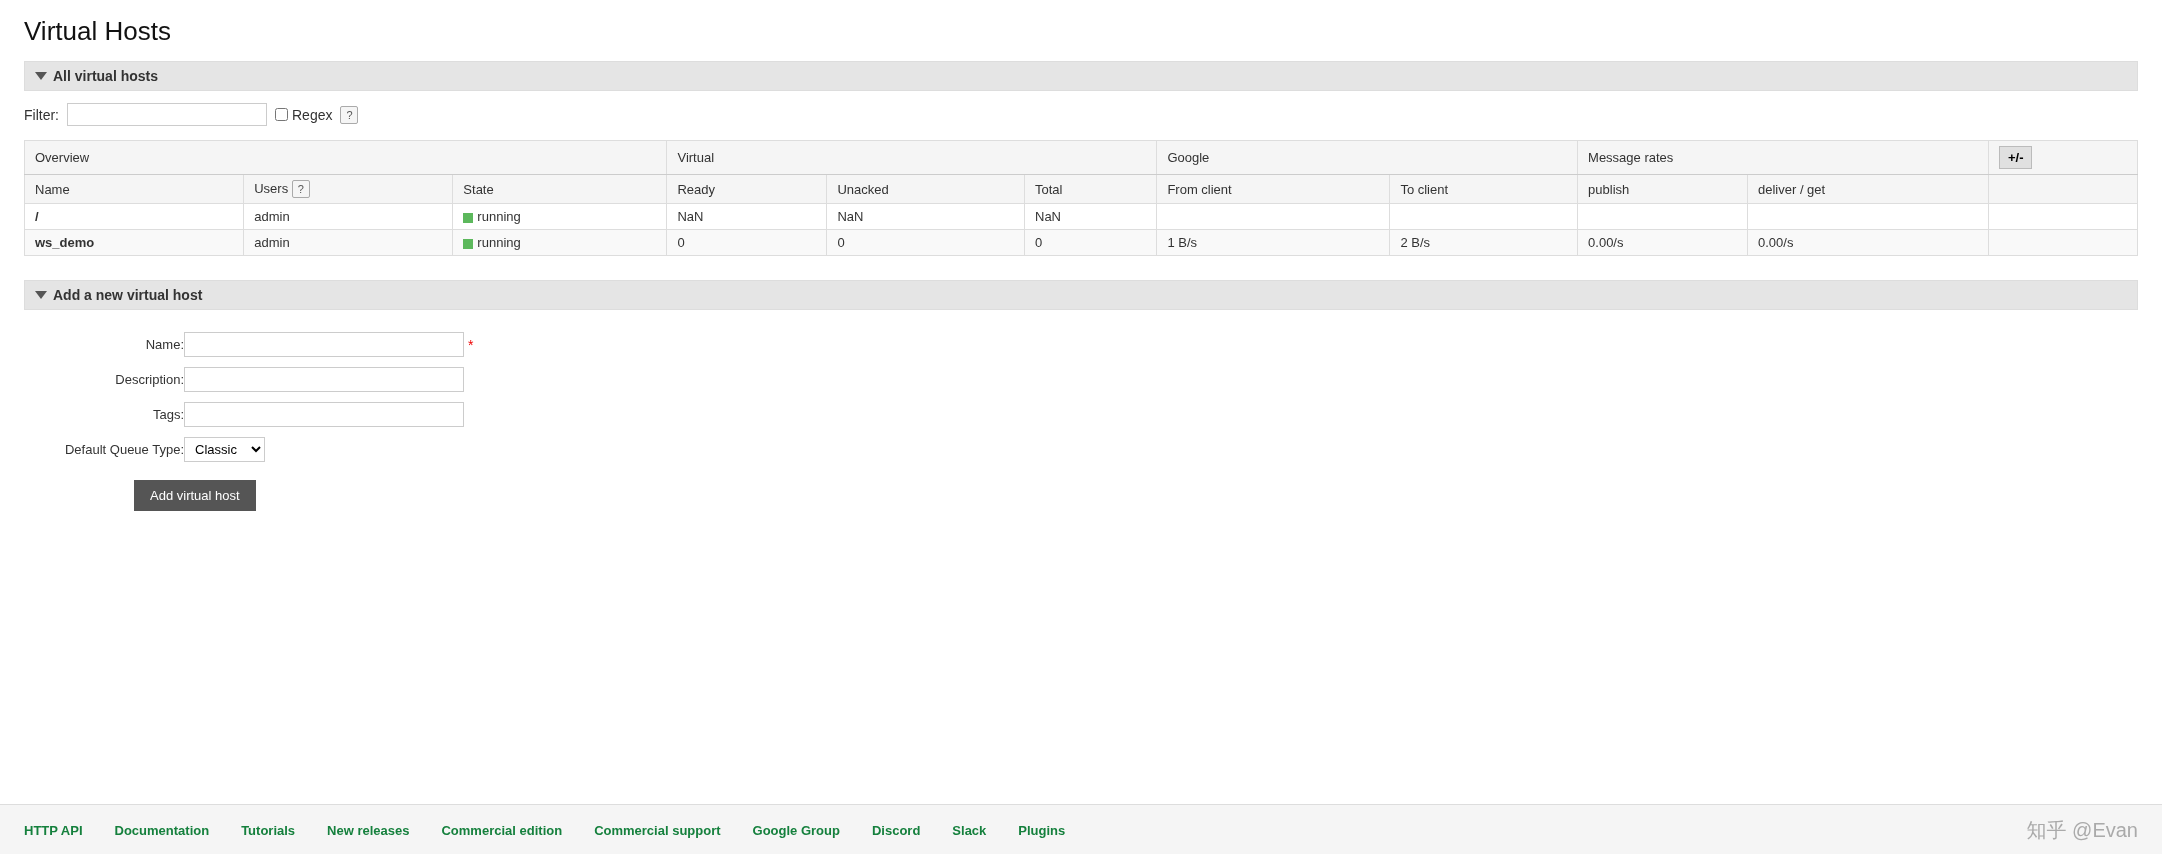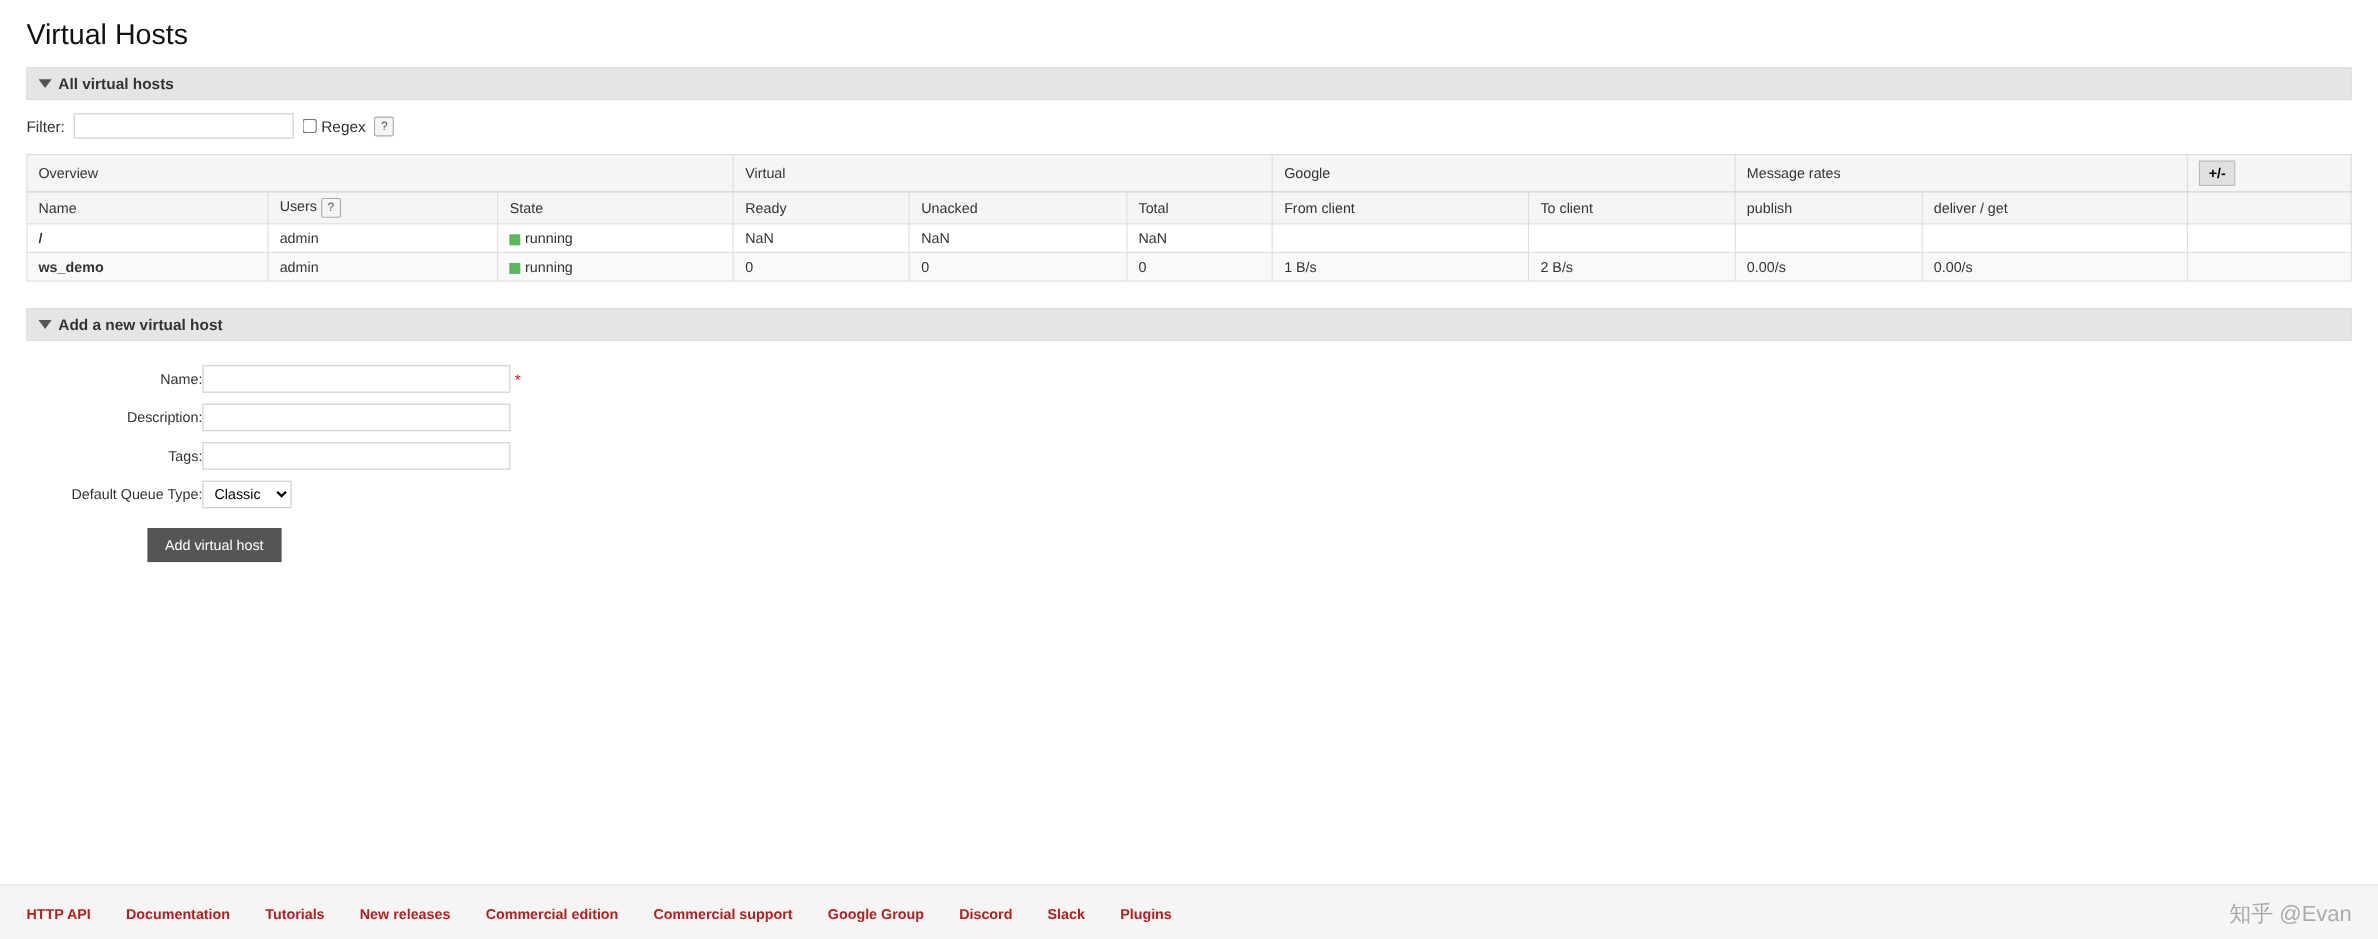--- a/index.html
+++ b/index.html
@@ -198,21 +198,21 @@
       border-top: 1px solid #ddd;
       padding: 12px 24px;
       display: flex;
       gap: 32px;
       align-items: center;
       flex-wrap: wrap;
     }
 
     .footer a {
       text-decoration: none;
-      color: #b91c1c;
+      color: #15803d;
       font-size: 13px;
       font-weight: bold;
     }
 
     .watermark {
       margin-left: auto;
       color: #aaa;
       font-size: 20px;
     }
 

